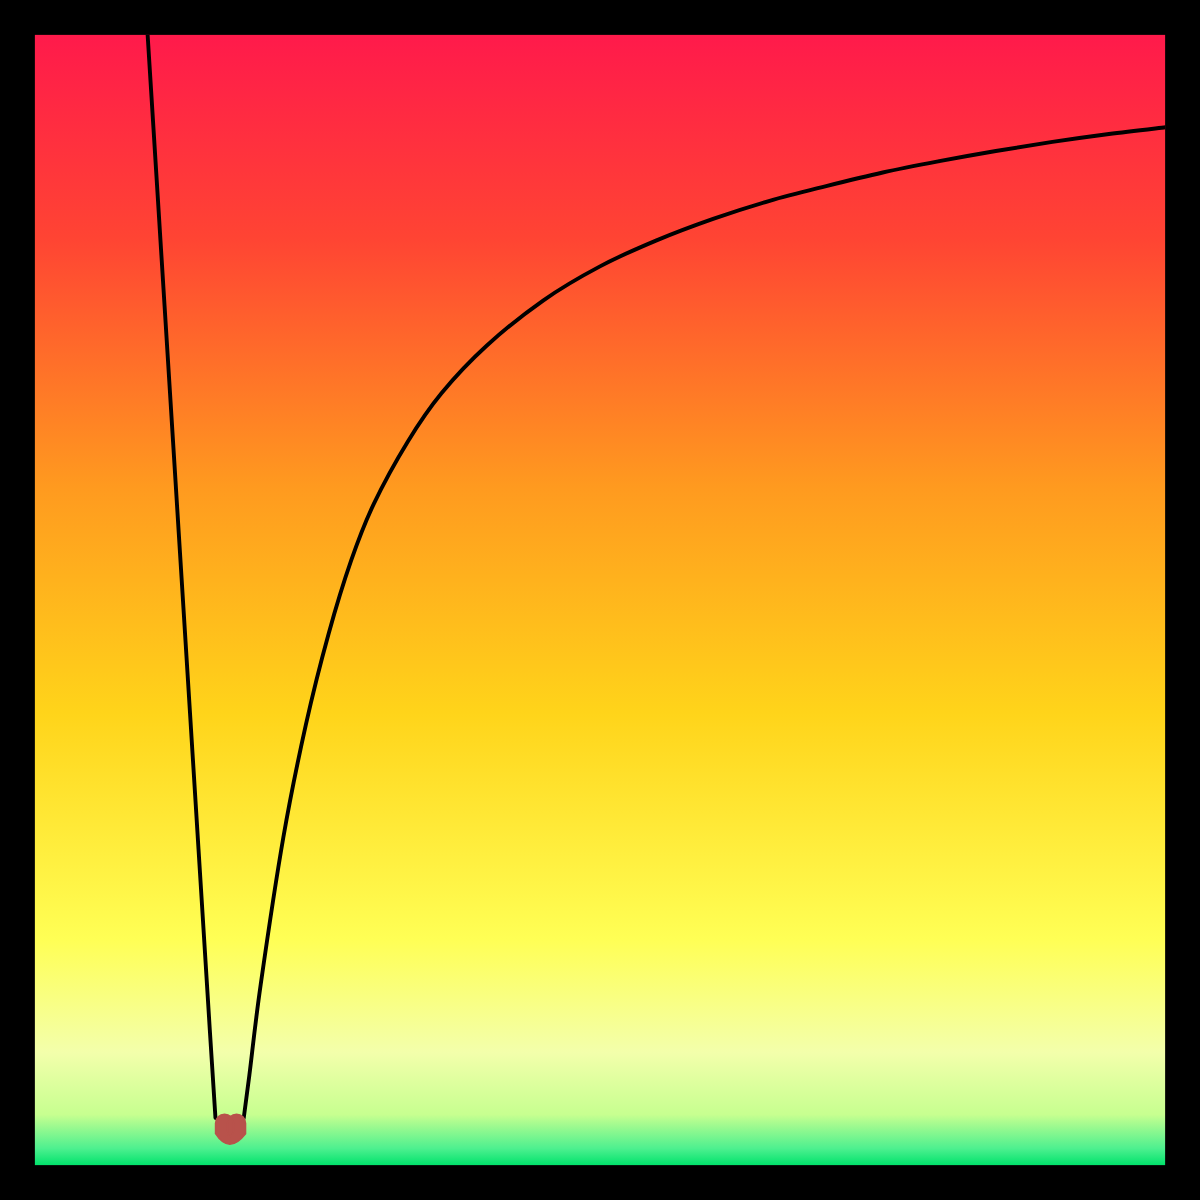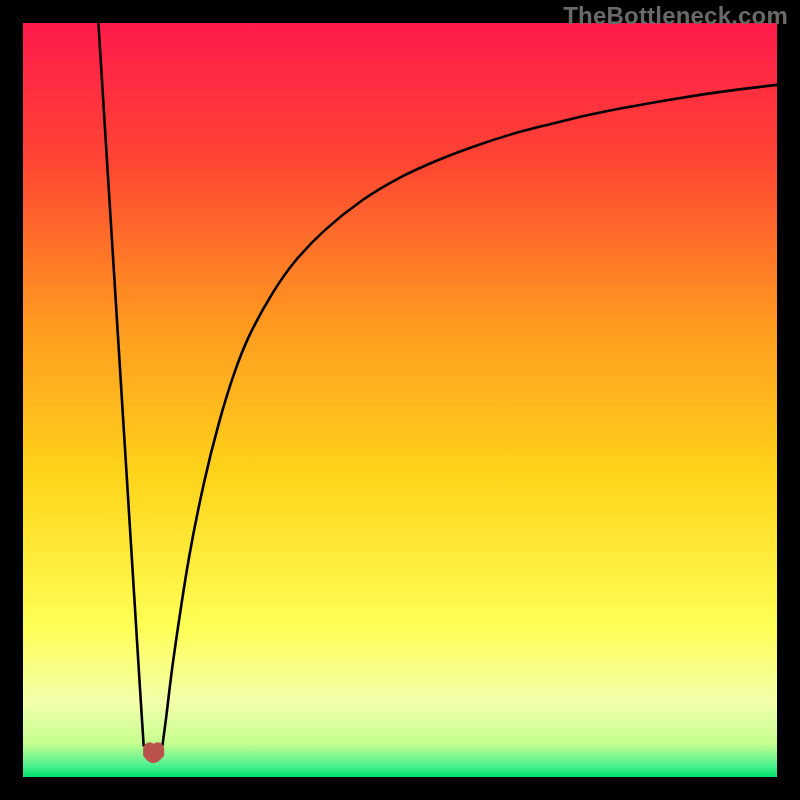--- a/index.html
+++ b/index.html
@@ -60,14 +60,13 @@
             <stop offset="98.50%" stop-color="#4df08f"></stop>
             <stop offset="100.00%" stop-color="#00e26b"></stop>
           </linearGradient>
       </defs>
       <rect x="0" y="0" width="754" height="754" fill="url(#bg)"></rect>
       <path id="left-branch" fill="none" stroke="#000" stroke-width="2.6" stroke-linecap="round" stroke-linejoin="round" d="M 75.40 0.00 C 76.03 10.05, 77.91 40.21, 79.17 60.32 C 80.43 80.43, 81.68 100.53, 82.94 120.64 C 84.20 140.75, 85.45 160.85, 86.71 180.96 C 87.97 201.07, 89.22 221.17, 90.48 241.28 C 91.74 261.39, 92.99 281.49, 94.25 301.60 C 95.51 321.71, 96.76 341.81, 98.02 361.92 C 99.28 382.03, 100.53 402.13, 101.79 422.24 C 103.05 442.35, 104.30 462.45, 105.56 482.56 C 106.82 502.67, 108.07 522.77, 109.33 542.88 C 110.59 562.99, 111.84 583.09, 113.10 603.20 C 114.36 623.31, 115.61 643.66, 116.87 663.52 C 118.13 683.38, 120.01 712.53, 120.64 722.33"></path>
       <path id="right-branch" fill="none" stroke="#000" stroke-width="2.6" stroke-linecap="round" stroke-linejoin="round" d="M 139.49 722.33 C 140.12 717.56, 141.38 708.51, 143.26 693.68 C 145.14 678.85, 147.03 659.75, 150.80 633.36 C 154.57 606.97, 160.85 564.24, 165.88 535.34 C 170.91 506.44, 175.93 482.56, 180.96 459.94 C 185.99 437.32, 191.01 417.84, 196.04 399.62 C 201.07 381.40, 206.09 365.06, 211.12 350.61 C 216.15 336.16, 219.92 326.11, 226.20 312.91 C 232.48 299.72, 241.28 283.76, 248.82 271.44 C 256.36 259.12, 262.64 249.70, 271.44 239.02 C 280.24 228.34, 290.29 217.65, 301.60 207.35 C 312.91 197.05, 326.73 185.99, 339.30 177.19 C 351.87 168.39, 364.43 161.23, 377.00 154.57 C 389.57 147.91, 402.13 142.51, 414.70 137.23 C 427.27 131.95, 439.83 127.30, 452.40 122.90 C 464.97 118.50, 477.53 114.48, 490.10 110.84 C 502.67 107.19, 515.23 104.18, 527.80 101.04 C 540.37 97.89, 552.93 94.75, 565.50 91.99 C 578.07 89.22, 590.63 86.84, 603.20 84.45 C 615.77 82.06, 628.33 79.80, 640.90 77.66 C 653.47 75.53, 666.03 73.52, 678.60 71.63 C 691.17 69.74, 703.73 67.99, 716.30 66.35 C 728.87 64.72, 747.72 62.58, 754.00 61.83"></path>
       <path id="min-marker" fill="#b8524b" stroke="#b8524b" stroke-width="1" d="M 120.7 725.8 A 6 6 0 1 1 132.7 725.8 L 132.7 730.8 Q 129.7 738.8 128.7 730.8 L 128.7 725.8 A 6 6 0 1 1 140.7 725.8 L 140.7 732.8 Q 129.7 746.8 120.7 732.8 Z"></path>
     </svg>
   </div>
-  <div class="watermark">TheBottleneck.com</div>
 </div>
 
 </body></html>

